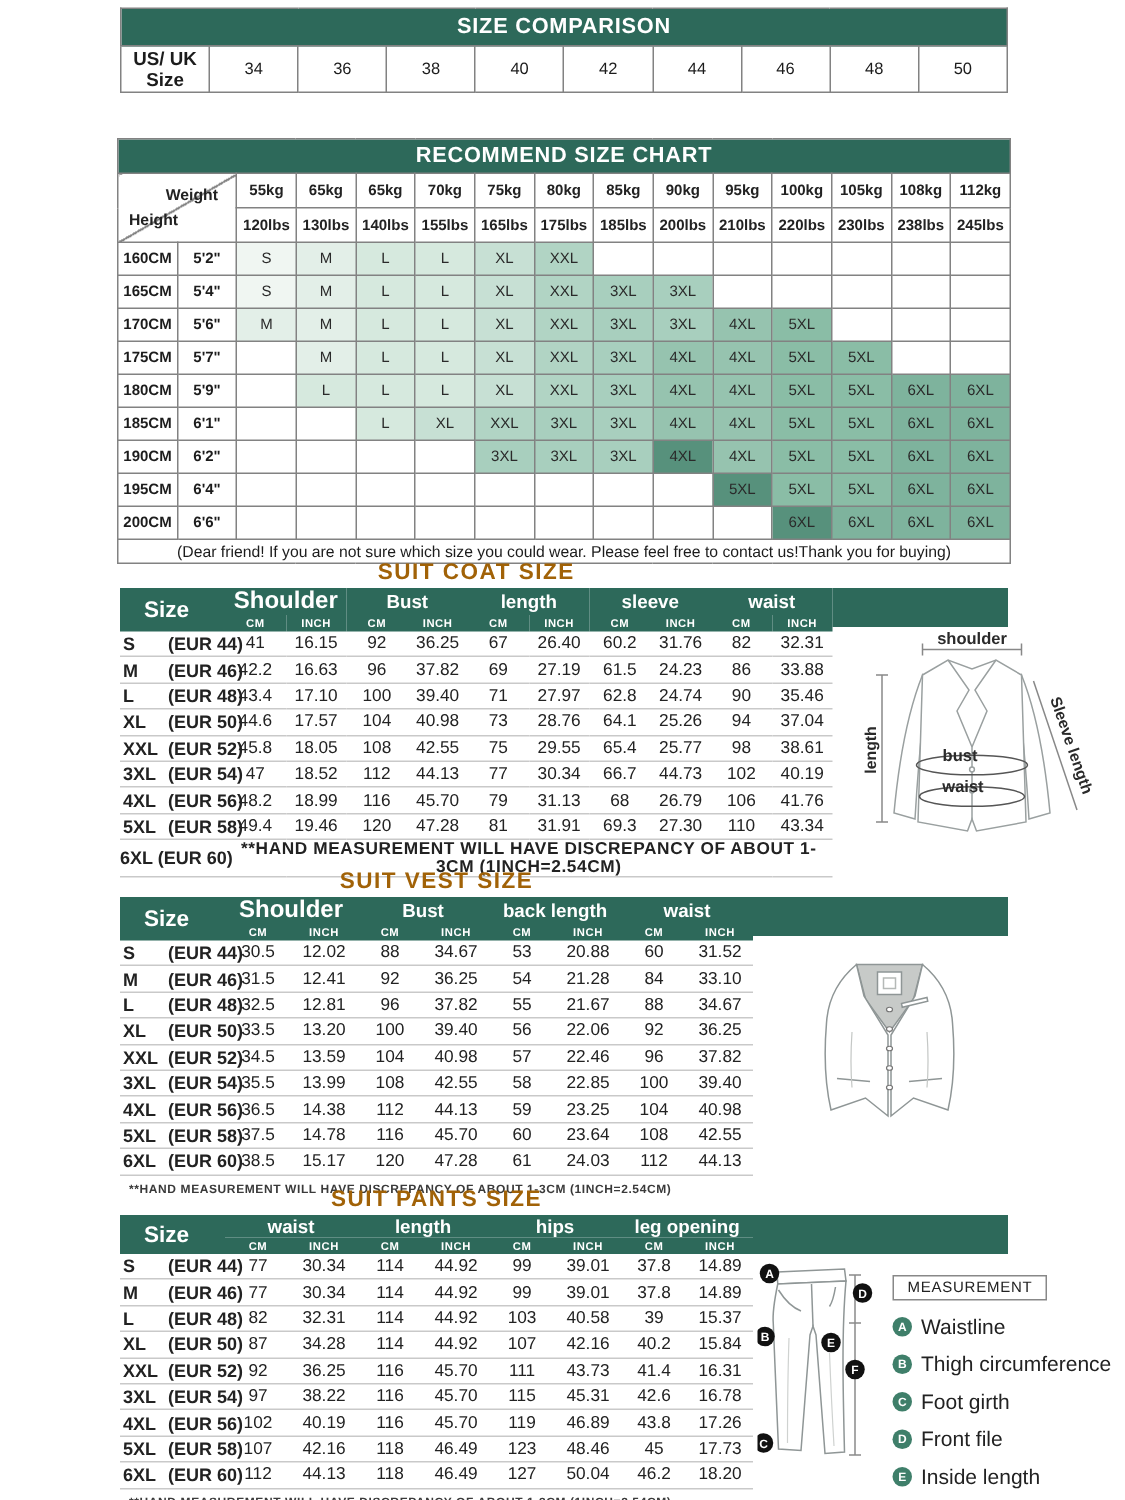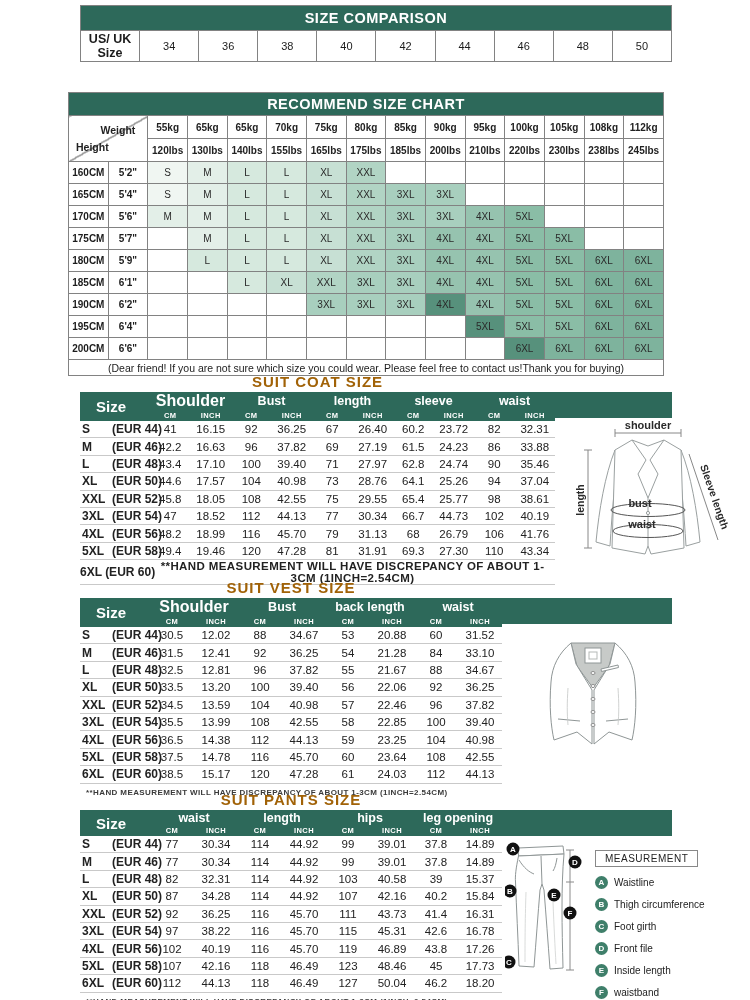--- a/index.html
+++ b/index.html
@@ -11,21 +11,21 @@
   
   #cmp{position:absolute;left:80px;top:5px;}
   #cmp table{width:592px;}
   #cmp td{border:1px solid var(--border);text-align:center;}
   #cmp .bar{background:var(--green);color:#fff;font-weight:700;font-size:14.5px;
             letter-spacing:.5px;height:22px;}
   #cmp .cmp-label{font-weight:700;font-size:12.5px;height:19px;}
   #cmp .cmp-val{font-size:11px;}
 
   
-  #rec{position:absolute;left:68px;top:92px;}
+  #rec{position:absolute;left:78px;top:92px;}
   #rec table{width:596px;}
   #rec td,#rec th{border:1px solid var(--border);text-align:center;padding:0;}
   #rec .bar{background:var(--green);color:#fff;font-weight:700;font-size:14.5px;
             letter-spacing:.5px;height:22px;}
   #rec th{font-size:10px;font-weight:700;color:#222;}
   #rec .wkg{height:22px;} #rec .wlbs{height:22px;}
   #rec .hcm,#rec .hft{font-size:10px;font-weight:700;height:21px;}
   #rec .gcell{font-size:10px;font-weight:500;color:#2a2a2a;height:21px;}
   #rec .corner{position:relative;
      background-image:linear-gradient(to bottom right,transparent calc(50% - .7px),
@@ -65,21 +65,21 @@
   .mletter{font-size:8px;font-weight:700;fill:#fff;}
 
   
   #pants-legend{position:absolute;left:515px;top:58px;width:150px;}
   #legend-box{display:inline-block;border:1px solid #888;padding:2px 9px;
               font-size:10px;letter-spacing:.5px;color:#222;}
   .leg-item{display:flex;align-items:center;margin-top:9px;}
   .leg-dot{width:13px;height:13px;border-radius:50%;background:var(--ldot);color:#fff;
            font-size:8px;font-weight:700;display:flex;align-items:center;
            justify-content:center;margin-right:6px;flex:none;}
-  .leg-label{font-size:10px;color:#222;}
+  .leg-label{font-size:14px;color:#222;}
 </style>
 </head>
 <body>
 
 <div id="cmp">
   <table>
     <thead>
       <tr>
           <td class="bar" colspan="10">SIZE COMPARISON</td>
         </tr>
@@ -345,21 +345,21 @@
       <tbody>
         <tr>
           <td class="size-cell"><span class="size-abbr">S</span><span>(EUR 44)</span></td>
           <td>41</td>
           <td>16.15</td>
           <td>92</td>
           <td>36.25</td>
           <td>67</td>
           <td>26.40</td>
           <td>60.2</td>
-          <td>23.72</td>
+          <td>31.76</td>
           <td>82</td>
           <td>32.31</td>
         </tr>
         <tr>
           <td class="size-cell"><span class="size-abbr">M</span><span>(EUR 46)</span></td>
           <td>42.2</td>
           <td>16.63</td>
           <td>96</td>
           <td>37.82</td>
           <td>69</td>

